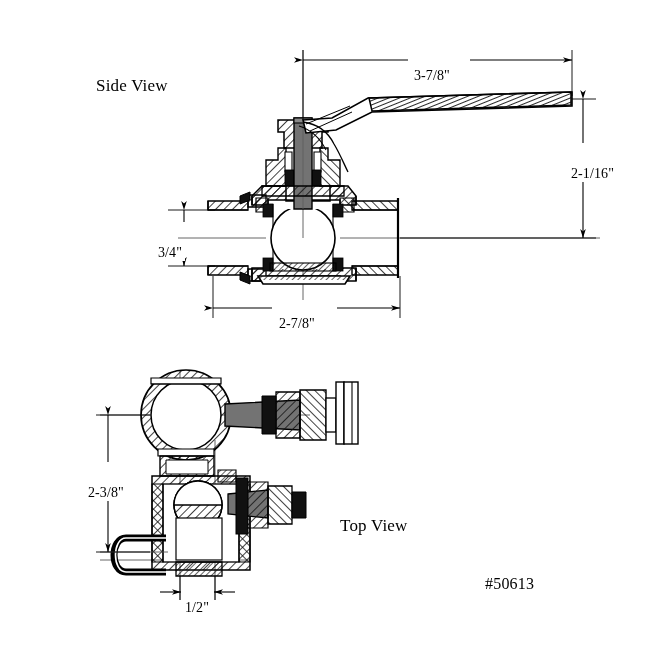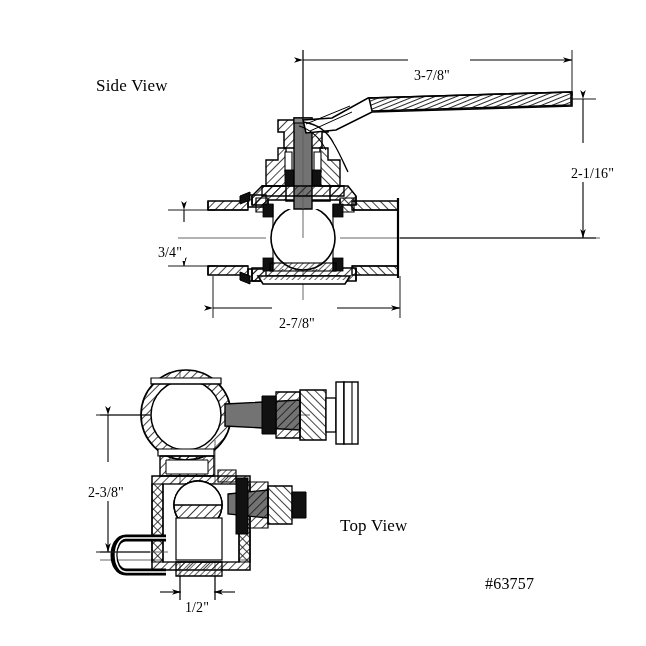--- a/index.html
+++ b/index.html
@@ -273,21 +273,21 @@
       <line x1="160" y1="592" x2="181" y2="592" stroke="#000" stroke-width="1.1" marker-end="url(#arrR)"></line>
       <line x1="235" y1="592" x2="214" y2="592" stroke="#000" stroke-width="1.1" marker-end="url(#arrR)"></line>
     </g>
   </g>
 </svg>
 
 <div class="lbl view-label" style="left:96px;top:60px;">Side View</div>
 
 <div class="lbl view-label" style="left:340px;top:500px;">Top View</div>
 
-<div class="lbl part-label" style="left:485px;top:559px;">#63757</div>
+<div class="lbl part-label" style="left:485px;top:559px;">#50613</div>
 
 <div class="lbl dim-label" style="left:411px;top:52px;">3-7/8"</div>
 
 <div class="lbl dim-label" style="left:568px;top:150px;">2-1/16"</div>
 
 <div class="lbl dim-label" style="left:155px;top:229px;">3/4"</div>
 
 <div class="lbl dim-label" style="left:276px;top:300px;">2-7/8"</div>
 
 <div class="lbl dim-label" style="left:85px;top:469px;">2-3/8"</div>

